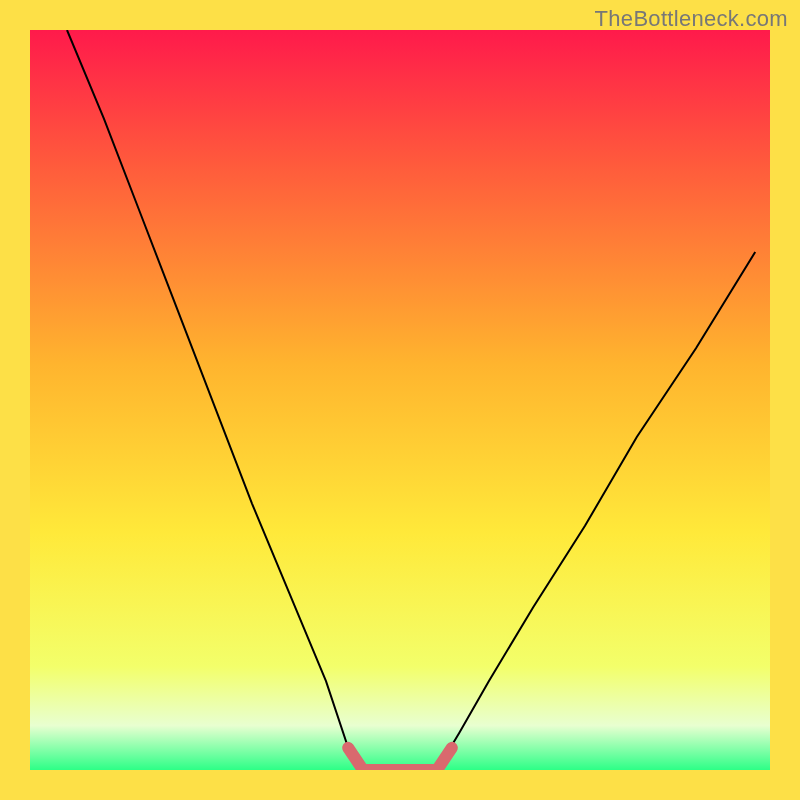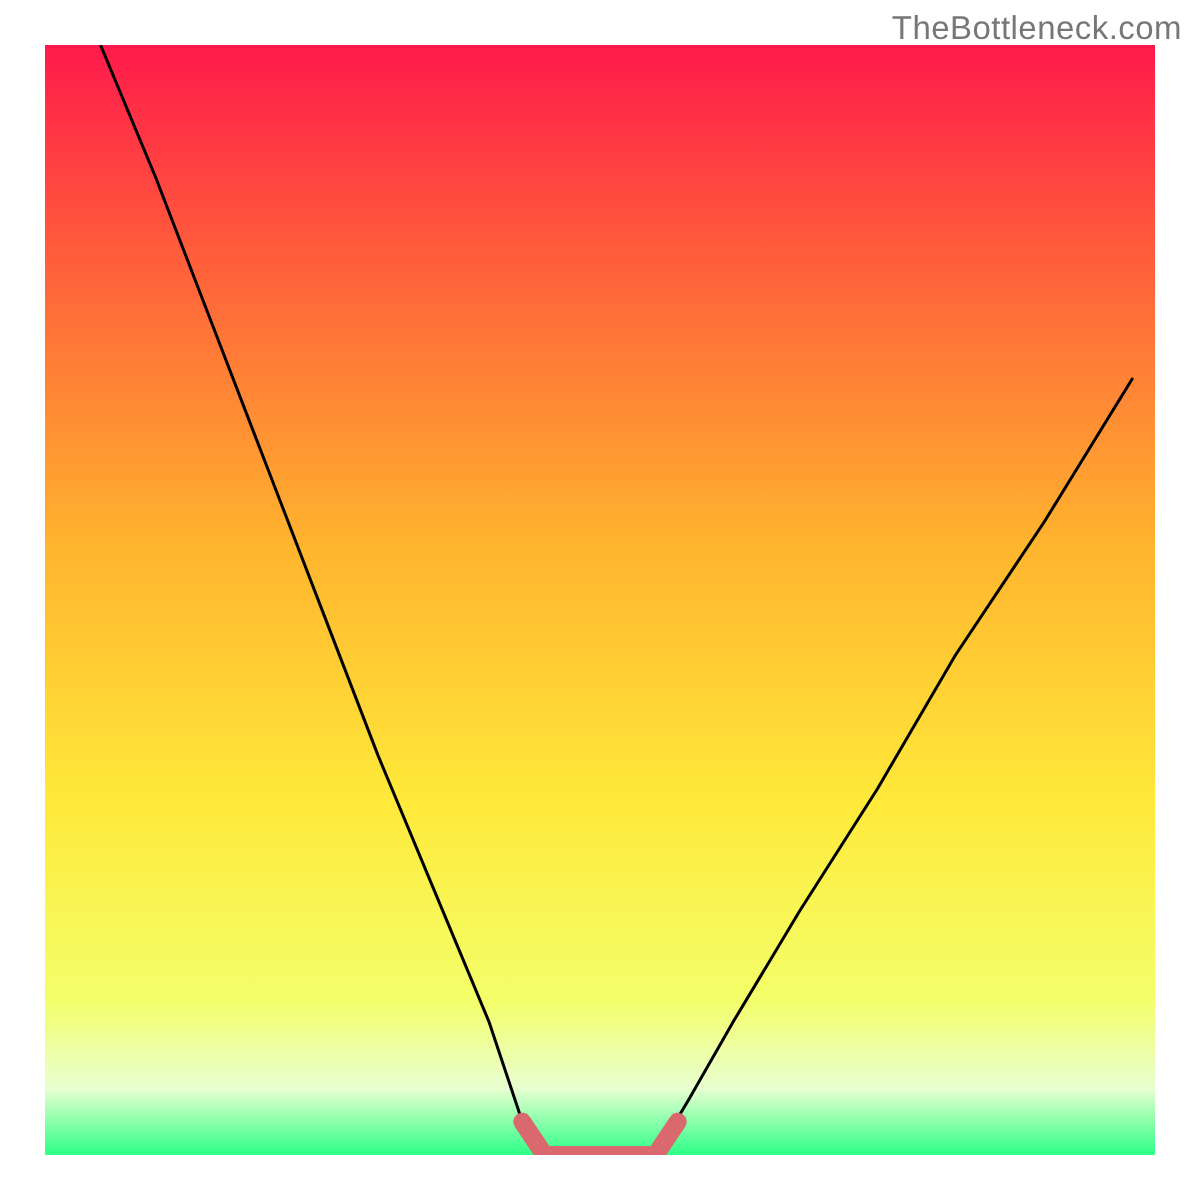--- a/index.html
+++ b/index.html
@@ -8,21 +8,21 @@
     width: 800px;
     height: 800px;
     overflow: hidden;
     background: #000;
     font-family: Arial, Helvetica, sans-serif;
   }
   .frame {
     position: relative;
     width: 800px;
     height: 800px;
-    background: #ffffff;
+    background: #fde047;
   }
   .plot-area {
     position: absolute;
     left: 30px;
     top: 30px;
     width: 740px;
     height: 740px;
   }
   .watermark {
     position: absolute;

